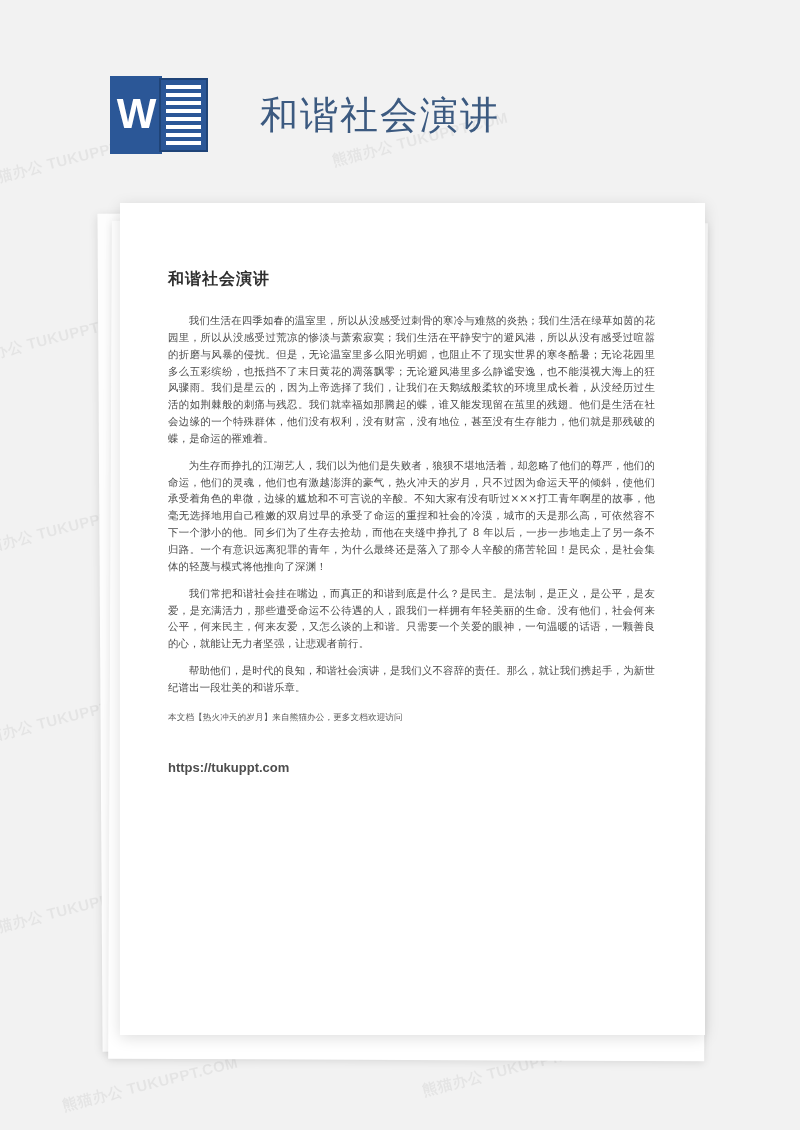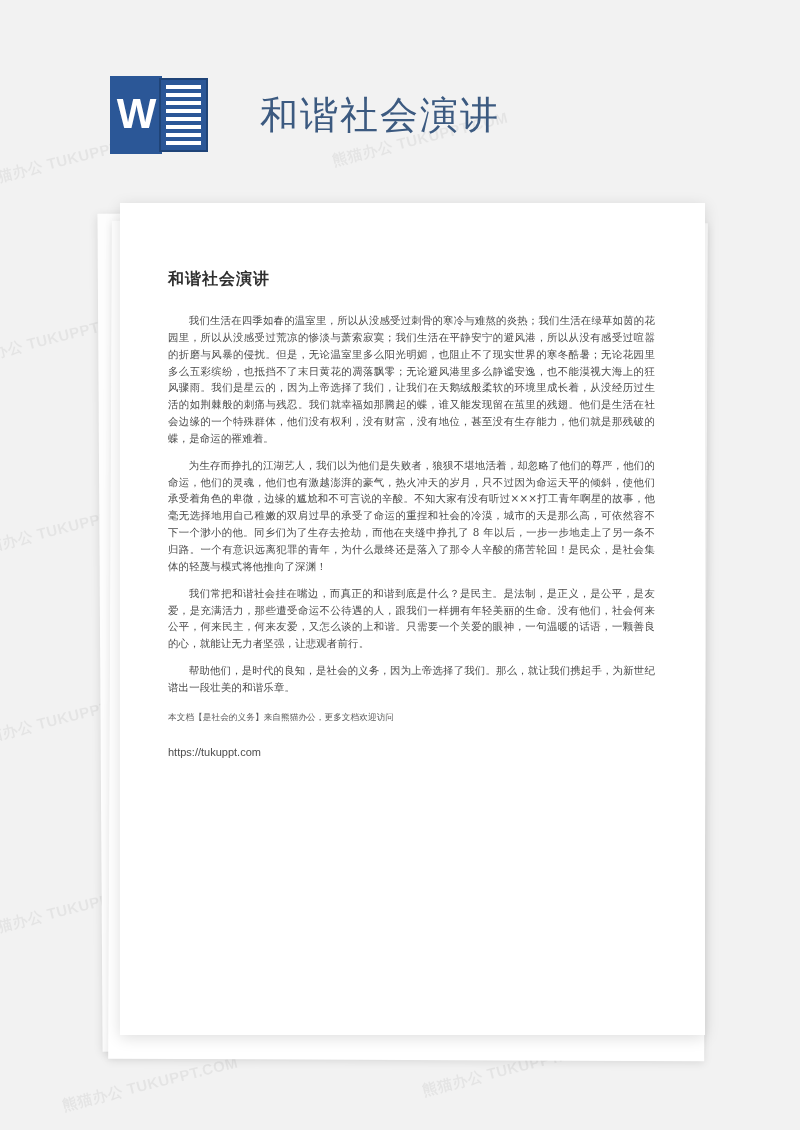--- a/index.html
+++ b/index.html
@@ -175,24 +175,24 @@
   }
   .doc-footnote {
     font-family: "DejaVu Serif", serif;
     font-size: 8.6px;
     color: #5a5a5a;
     margin: 16px 0 0 0;
     letter-spacing: 0.1px;
   }
   .doc-url {
     font-family: "Liberation Sans", sans-serif;
-    font-size: 11px;
+    font-size: 13px;
     color: #4d4d4d;
-    margin: 22px 0 0 0;
-    font-weight: 400;
+    margin: 36px 0 0 0;
+    font-weight: 700;
   }
 </style>
 </head>
 <body>
 
 <div class="watermark-layer">
   <div class="wm" style="left:-20px; top:150px;">熊猫办公 TUKUPPT.COM</div>
   <div class="wm" style="left:330px; top:130px;">熊猫办公 TUKUPPT.COM</div>
   <div class="wm" style="left:-40px; top:330px;">熊猫办公 TUKUPPT.COM</div>
   <div class="wm" style="left:330px; top:300px;">熊猫办公 TUKUPPT.COM</div>
@@ -229,19 +229,19 @@
   <div class="sheet-back-2"></div>
   <div class="sheet-back-1"></div>
 
   <div class="sheet-main">
     <div class="doc-body">
       <h1 class="doc-heading">和谐社会演讲</h1>
 
       <p class="doc-p">我们生活在四季如春的温室里，所以从没感受过刺骨的寒冷与难熬的炎热；我们生活在绿草如茵的花园里，所以从没感受过荒凉的惨淡与萧索寂寞；我们生活在平静安宁的避风港，所以从没有感受过喧嚣的折磨与风暴的侵扰。但是，无论温室里多么阳光明媚，也阻止不了现实世界的寒冬酷暑；无论花园里多么五彩缤纷，也抵挡不了末日黄花的凋落飘零；无论避风港里多么静谧安逸，也不能漠视大海上的狂风骤雨。我们是星云的，因为上帝选择了我们，让我们在天鹅绒般柔软的环境里成长着，从没经历过生活的如荆棘般的刺痛与残忍。我们就幸福如那腾起的蝶，谁又能发现留在茧里的残翅。他们是生活在社会边缘的一个特殊群体，他们没有权利，没有财富，没有地位，甚至没有生存能力，他们就是那残破的蝶，是命运的罹难着。</p>
       <p class="doc-p">为生存而挣扎的江湖艺人，我们以为他们是失败者，狼狈不堪地活着，却忽略了他们的尊严，他们的命运，他们的灵魂，他们也有激越澎湃的豪气，热火冲天的岁月，只不过因为命运天平的倾斜，使他们承受着角色的卑微，边缘的尴尬和不可言说的辛酸。不知大家有没有听过×××打工青年啊星的故事，他毫无选择地用自己稚嫩的双肩过早的承受了命运的重捏和社会的冷漠，城市的天是那么高，可依然容不下一个渺小的他。同乡们为了生存去抢劫，而他在夹缝中挣扎了 8 年以后，一步一步地走上了另一条不归路。一个有意识远离犯罪的青年，为什么最终还是落入了那令人辛酸的痛苦轮回！是民众，是社会集体的轻蔑与模式将他推向了深渊！</p>
       <p class="doc-p">我们常把和谐社会挂在嘴边，而真正的和谐到底是什么？是民主。是法制，是正义，是公平，是友爱，是充满活力，那些遭受命运不公待遇的人，跟我们一样拥有年轻美丽的生命。没有他们，社会何来公平，何来民主，何来友爱，又怎么谈的上和谐。只需要一个关爱的眼神，一句温暖的话语，一颗善良的心，就能让无力者坚强，让悲观者前行。</p>
-      <p class="doc-p">帮助他们，是时代的良知，是社会的义务，因为上帝选择了我们。那么，就让我们携起手，为新世纪谱出一段壮美的和谐乐章。</p>
-
-      <p class="doc-footnote">本文档【是社会的义务】来自熊猫办公，更多文档欢迎访问</p>
+      <p class="doc-p">帮助他们，是时代的良知，和谐社会演讲，是我们义不容辞的责任。那么，就让我们携起手，为新世纪谱出一段壮美的和谐乐章。</p>
+
+      <p class="doc-footnote">本文档【热火冲天的岁月】来自熊猫办公，更多文档欢迎访问</p>
       <p class="doc-url">https://tukuppt.com</p>
     </div>
   </div>
 </div>
 
 </body></html>

